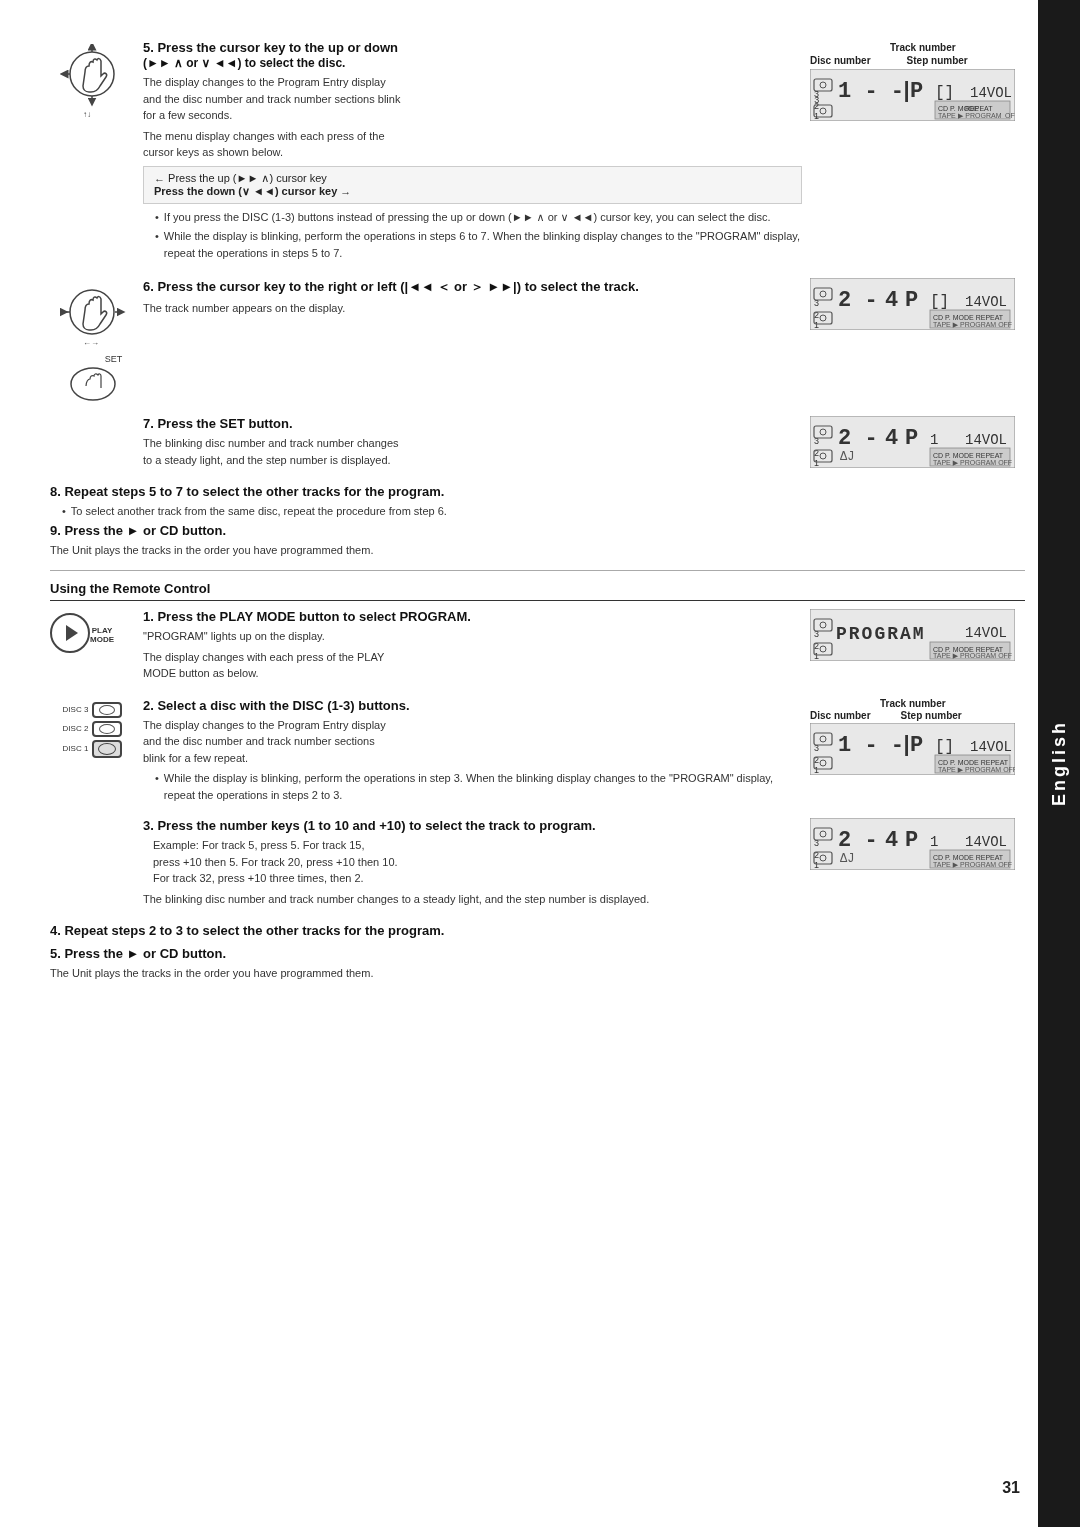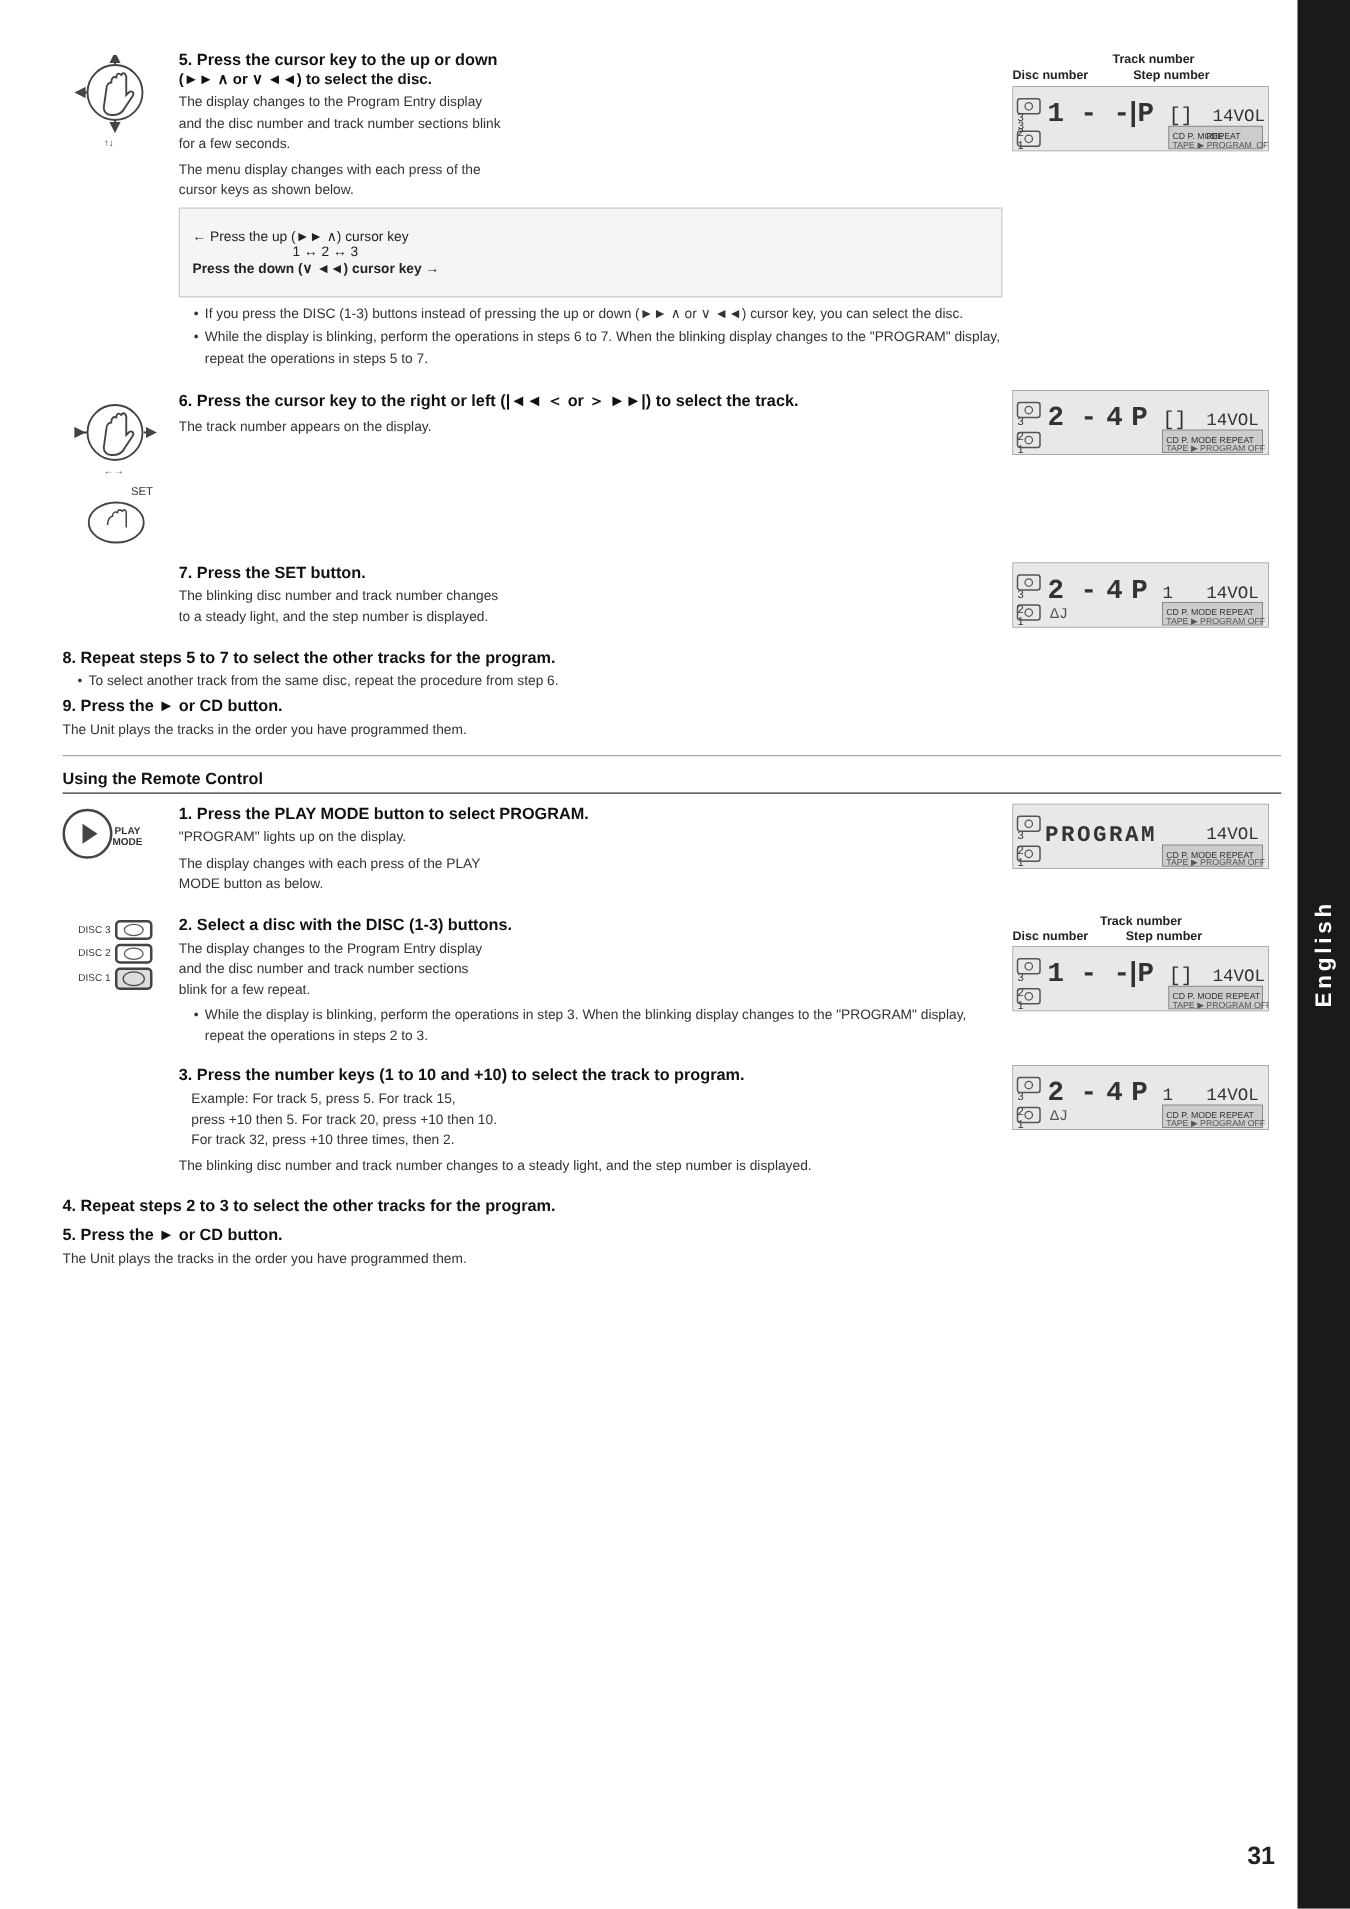--- a/index.html
+++ b/index.html
@@ -41,21 +41,21 @@
       text-orientation: mixed;
       transform: rotate(180deg);
       letter-spacing: 3px;
     }
 
     
     .page-number {
       position: absolute;
       bottom: 30px;
       right: 60px;
-      font-size: 20px;
+      font-size: 16px;
       font-weight: bold;
       color: #222;
     }
 
     
     .content {
       position: absolute;
       top: 40px;
       left: 50px;
       right: 55px;
@@ -165,23 +165,22 @@
         </div>
         <div class="step-body-text">
           <span>The display changes to the Program Entry display</span><br>
           <span>and the disc number and track number sections blink</span><br>
           <span>for a few seconds.</span>
         </div>
         <div class="step-body-text">
           <span>The menu display changes with each press of the</span><br>
           <span>cursor keys as shown below.</span>
         </div>
-        <div style="background:#f5f5f5; border:1px solid #ccc; padding:16px 10px; margin:5px 0; font-size:11px;">
+        <div style="background:#f5f5f5; border:1px solid #ccc; padding:5px 10px; margin:5px 0; font-size:11px;">
           <div>← Press the up (►► ∧) cursor key</div>
-          <div style="margin-left:80px;">1 ↔ 2 ↔ 3</div>
           <div><span class="bold">Press the down (∨ ◄◄) cursor key →</span></div>
         </div>
         <div class="bullet-item">
           <span>If you press the DISC (1-3) buttons instead of pressing the up or down (►► ∧ or ∨ ◄◄) cursor key, you can select the disc.</span>
         </div>
         <div class="bullet-item">
           <span>While the display is blinking, perform the operations in steps 6 to 7. When the blinking display changes to the "PROGRAM" display, repeat the operations in steps 5 to 7.</span>
         </div>
       </div>
 

